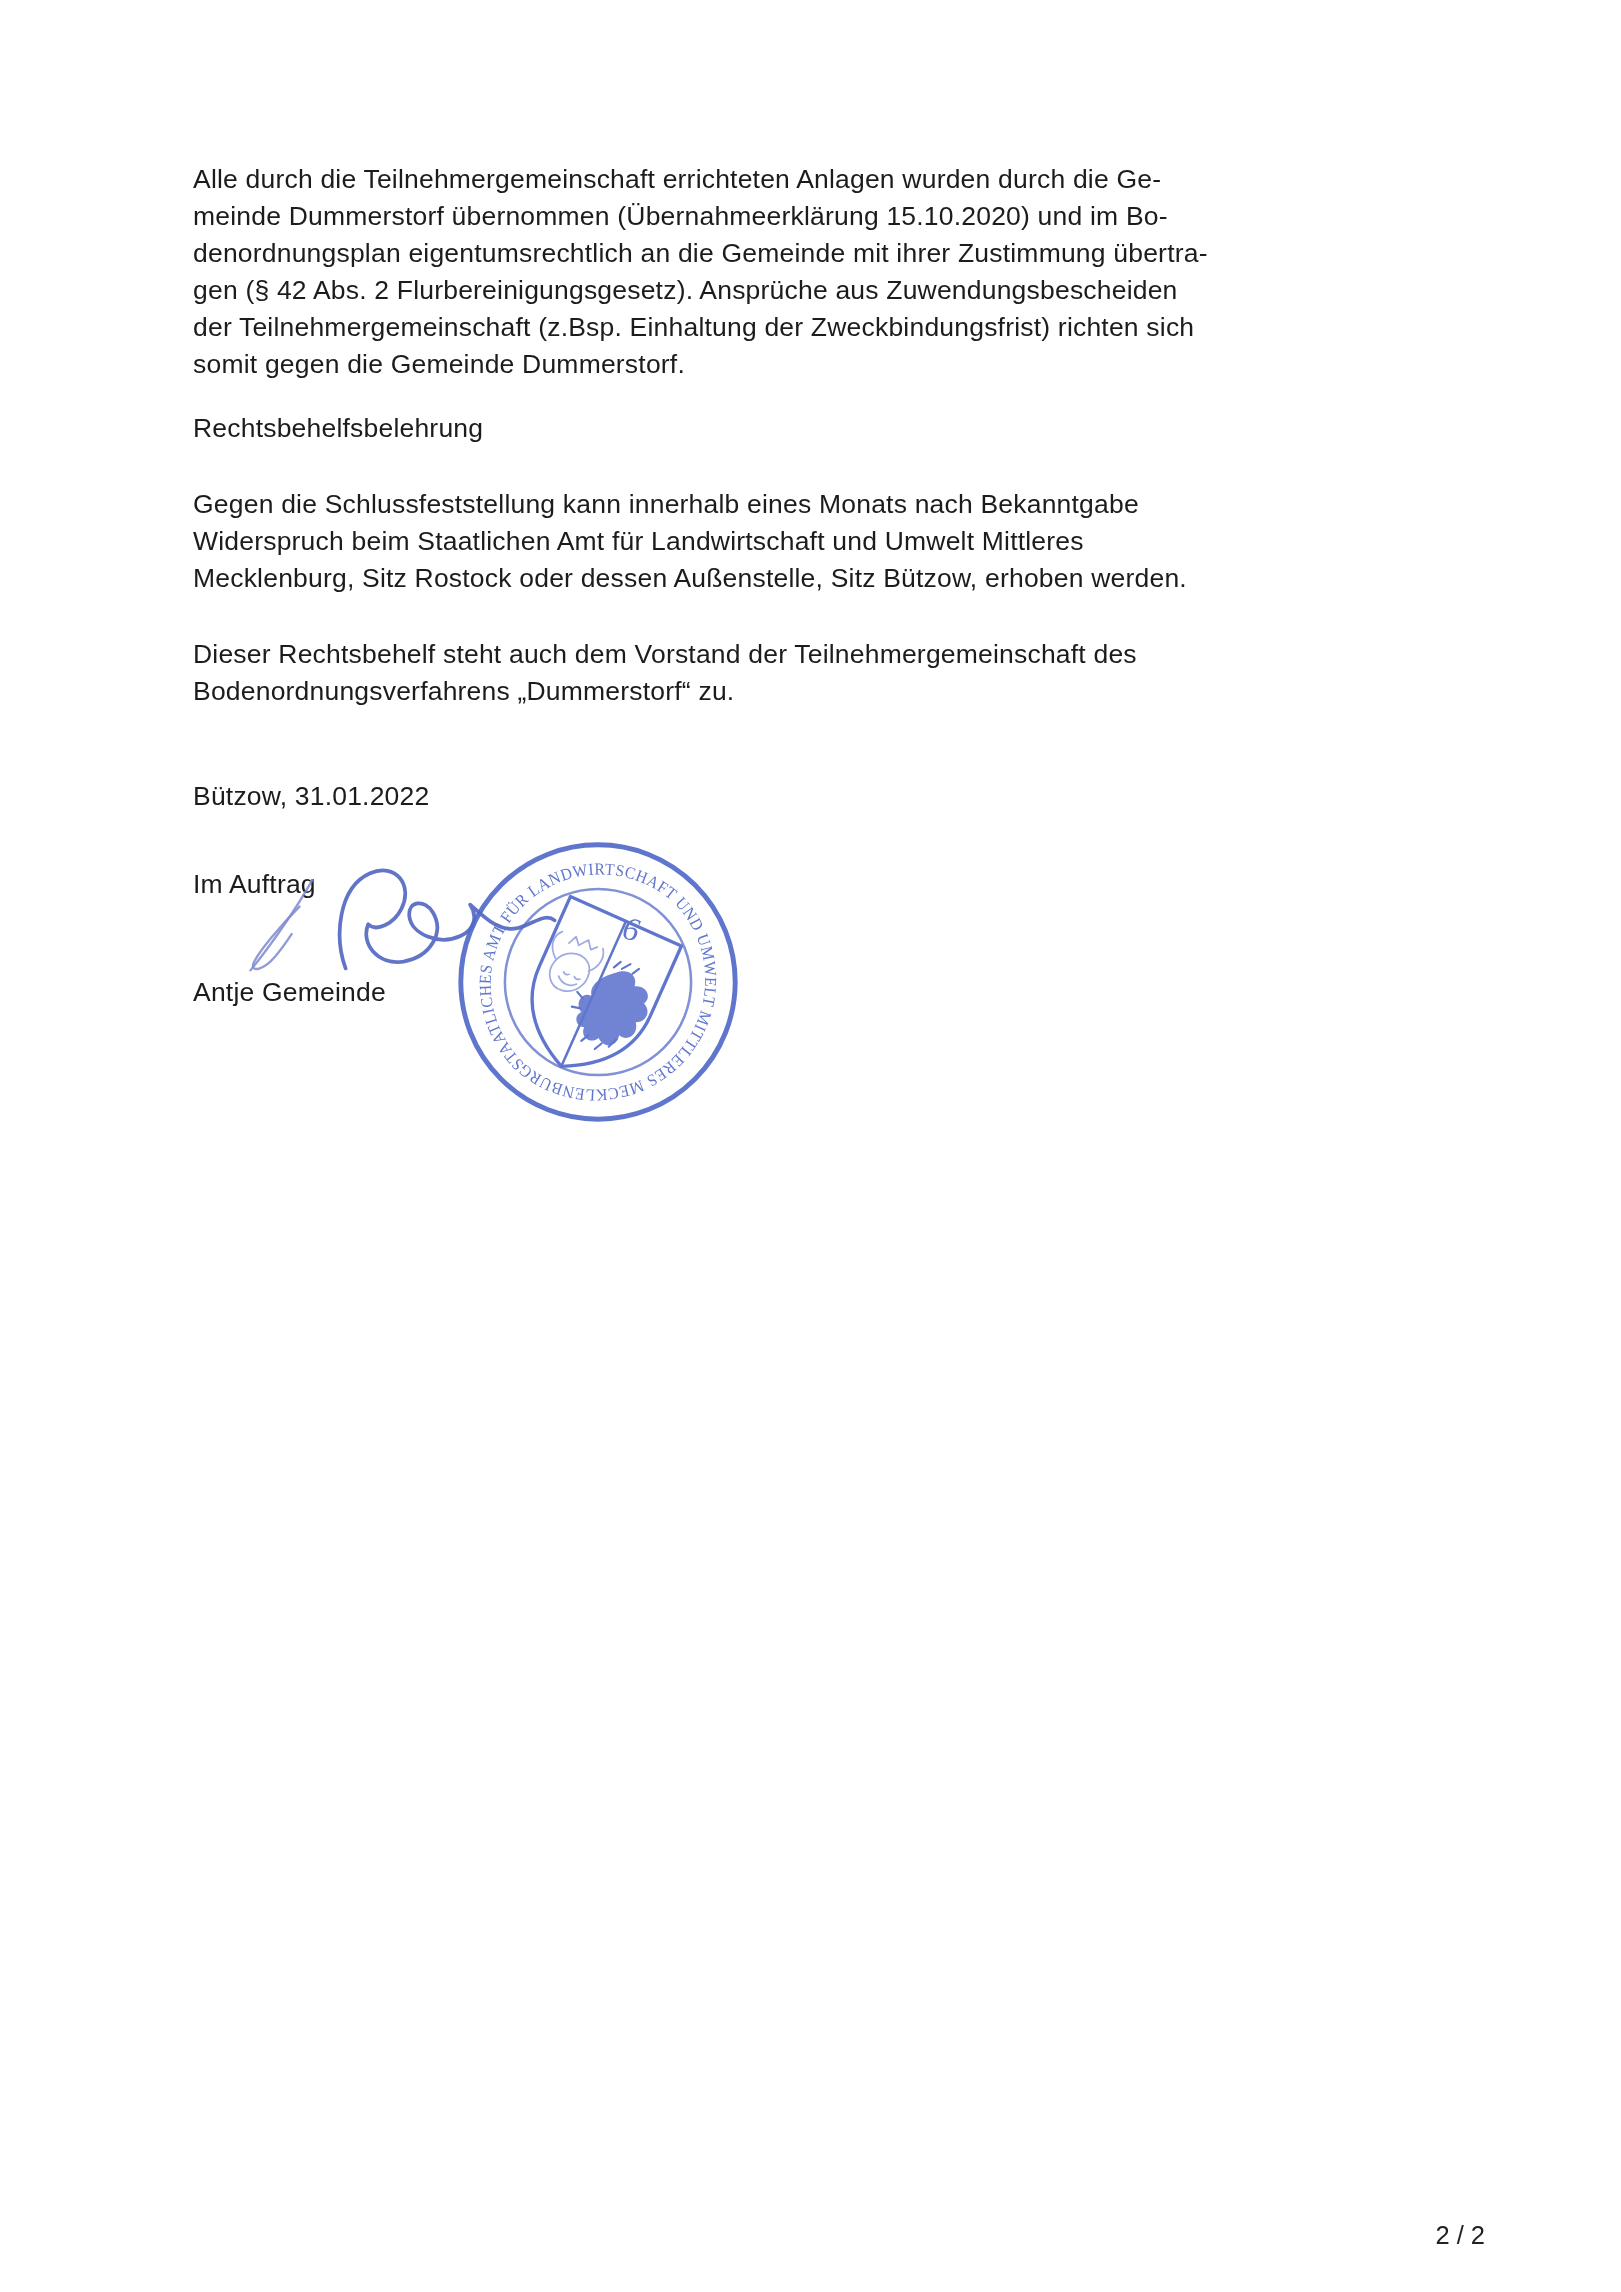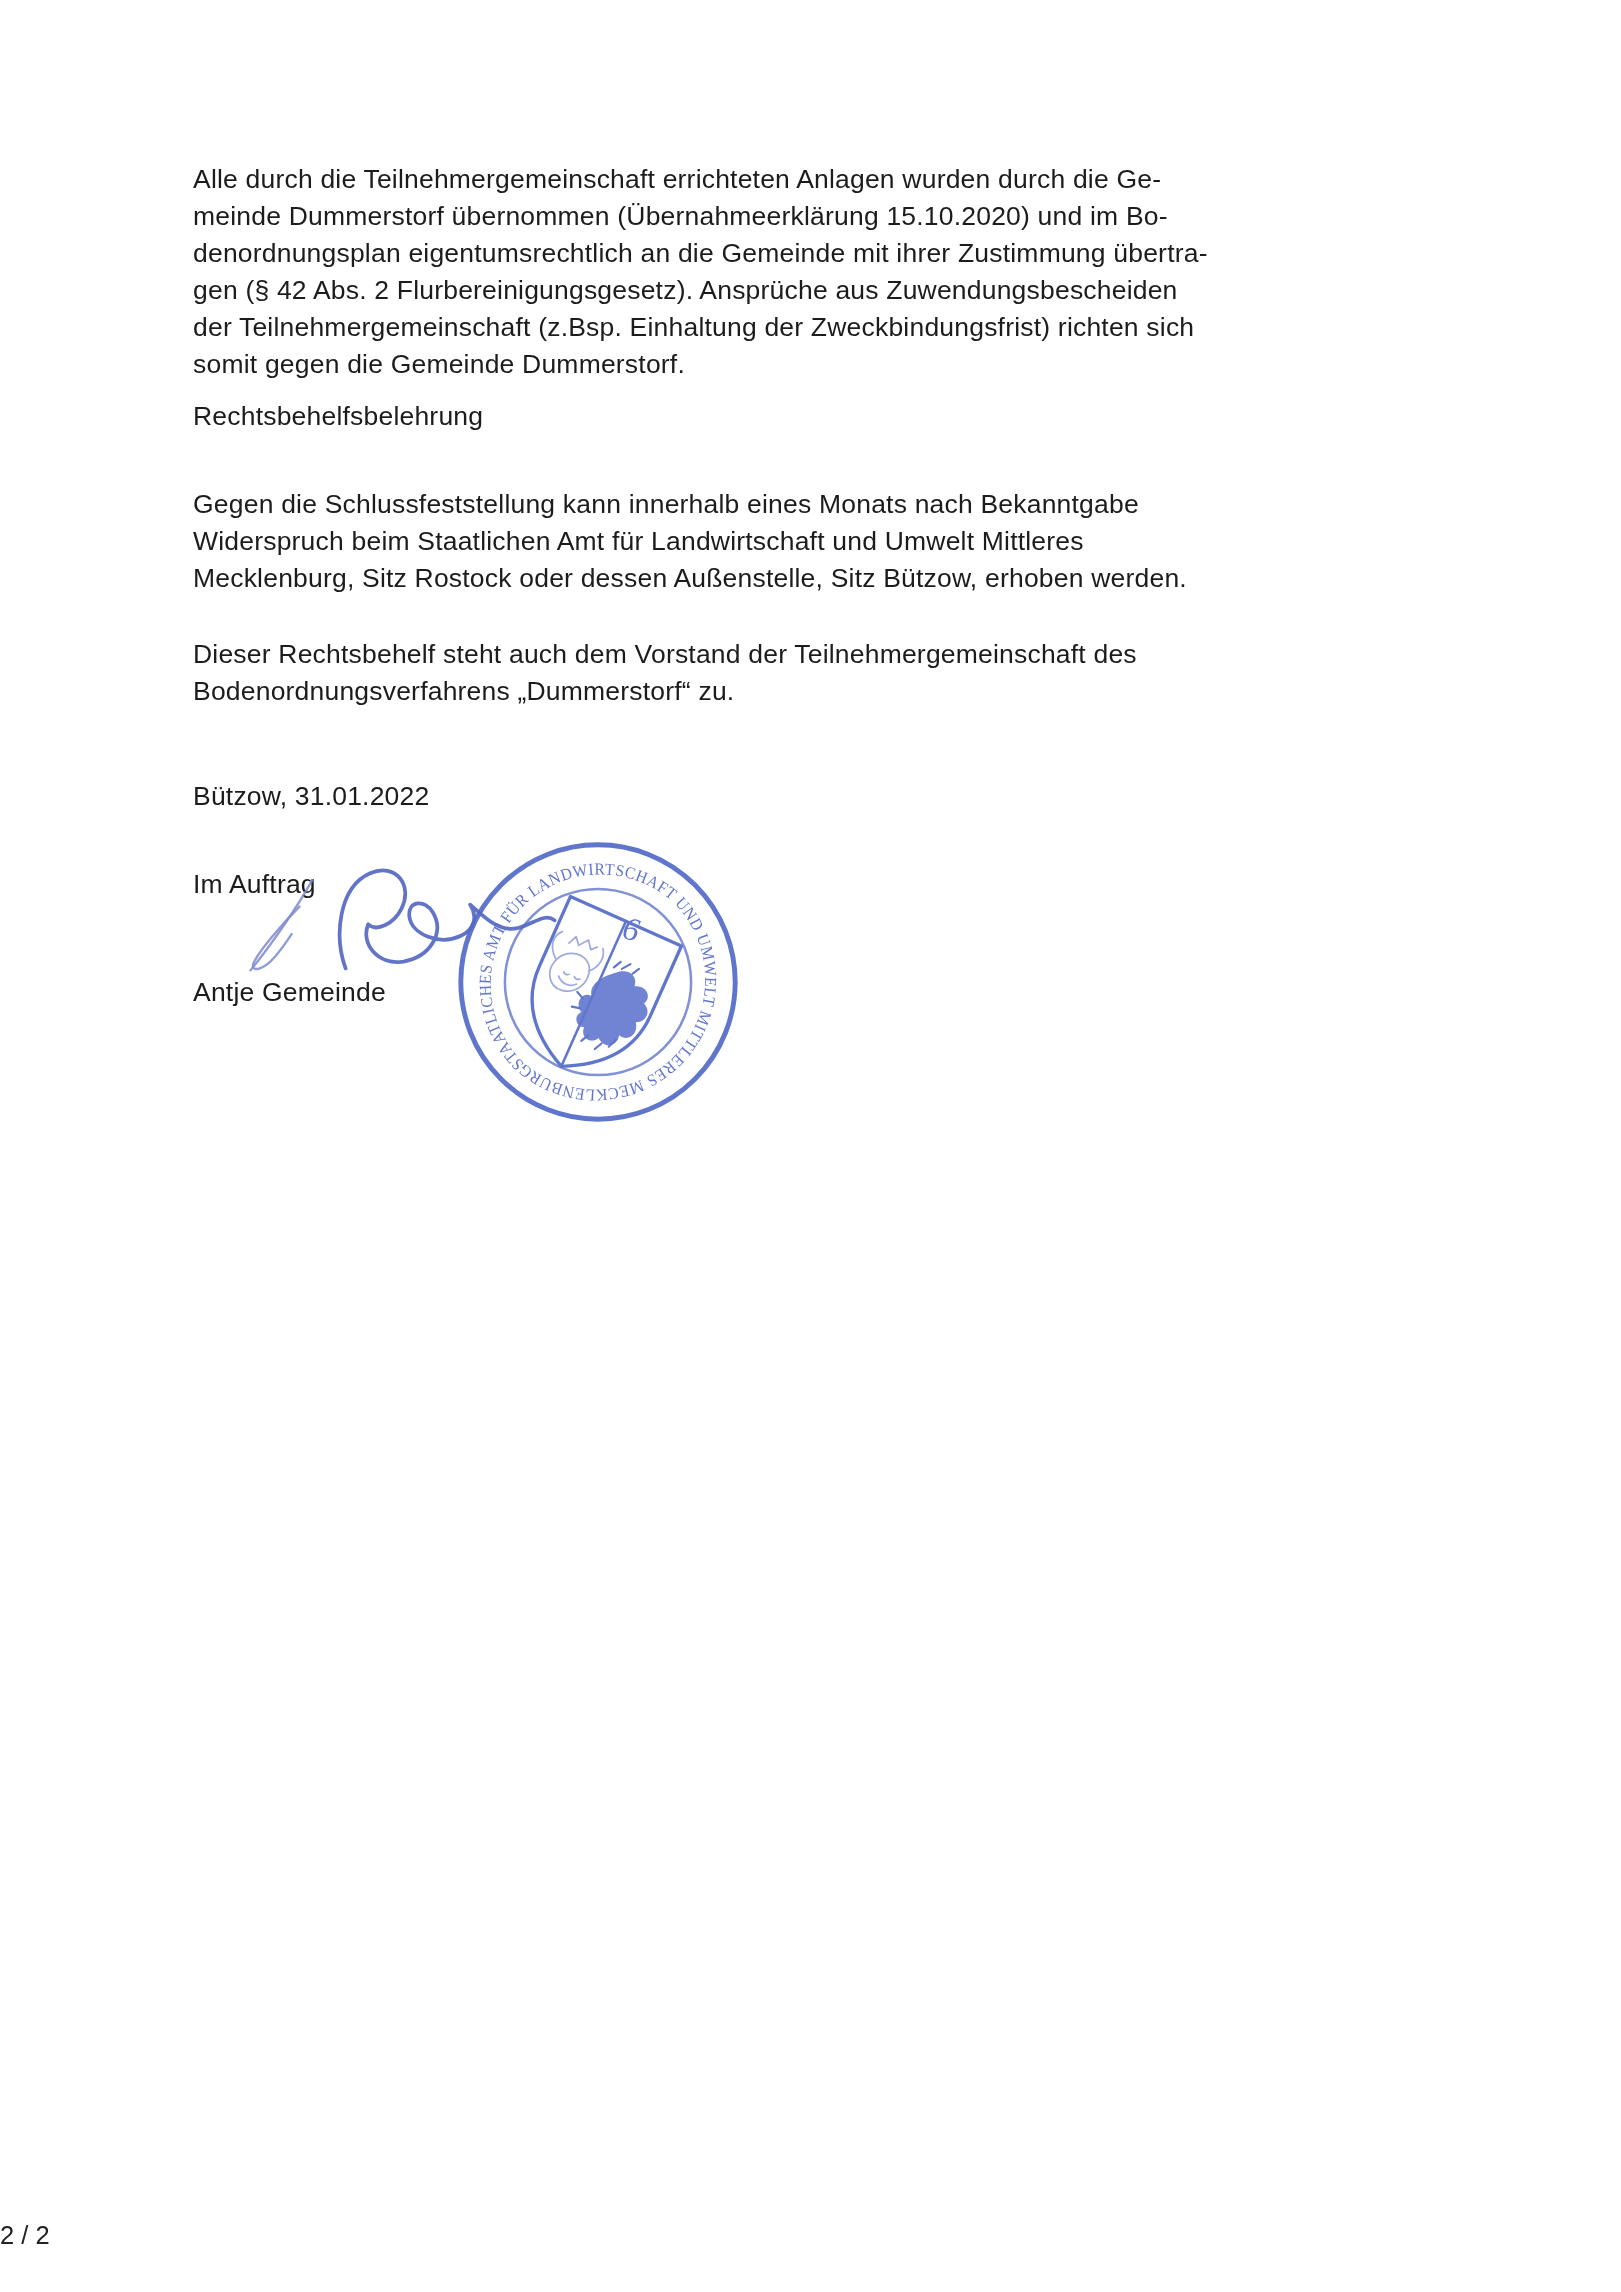--- a/index.html
+++ b/index.html
@@ -19,21 +19,21 @@
     font-size: 26.5px;
     line-height: 37px;
     white-space: pre-line;
     letter-spacing: 0.2px;
   }
   .footer {
     position: absolute;
     left: 0;
     top: 2221px;
     width: 100%;
-    text-align: left;
+    text-align: right;
     font-size: 25.5px;
     color: #222;
   }
   .signature-svg {
     position: absolute;
     left: 221px;
     top: 826px;
     width: 363px;
     height: 172px;
     z-index: 3;
@@ -63,21 +63,21 @@
 
 <div class="page">
 
   <div class="textblock" style="top:161px">Alle durch die Teilnehmergemeinschaft errichteten Anlagen wurden durch die Ge-
 meinde Dummerstorf übernommen (Übernahmeerklärung 15.10.2020) und im Bo-
 denordnungsplan eigentumsrechtlich an die Gemeinde mit ihrer Zustimmung übertra-
 gen (§ 42 Abs. 2 Flurbereinigungsgesetz). Ansprüche aus Zuwendungsbescheiden
 der Teilnehmergemeinschaft (z.Bsp. Einhaltung der Zweckbindungsfrist) richten sich
 somit gegen die Gemeinde Dummerstorf.</div>
 
-  <div class="textblock" style="top:398px">Rechtsbehelfsbelehrung</div>
+  <div class="textblock" style="top:410px">Rechtsbehelfsbelehrung</div>
 
   <div class="textblock" style="top:636px">Dieser Rechtsbehelf steht auch dem Vorstand der Teilnehmergemeinschaft des
 Bodenordnungsverfahrens „Dummerstorf“ zu.</div>
 
   <div class="textblock" style="top:486px">Gegen die Schlussfeststellung kann innerhalb eines Monats nach Bekanntgabe
 Widerspruch beim Staatlichen Amt für Landwirtschaft und Umwelt Mittleres
 Mecklenburg, Sitz Rostock oder dessen Außenstelle, Sitz Bützow, erhoben werden.</div>
 
   <div class="textblock" style="top:778px">Bützow, 31.01.2022</div>
 

